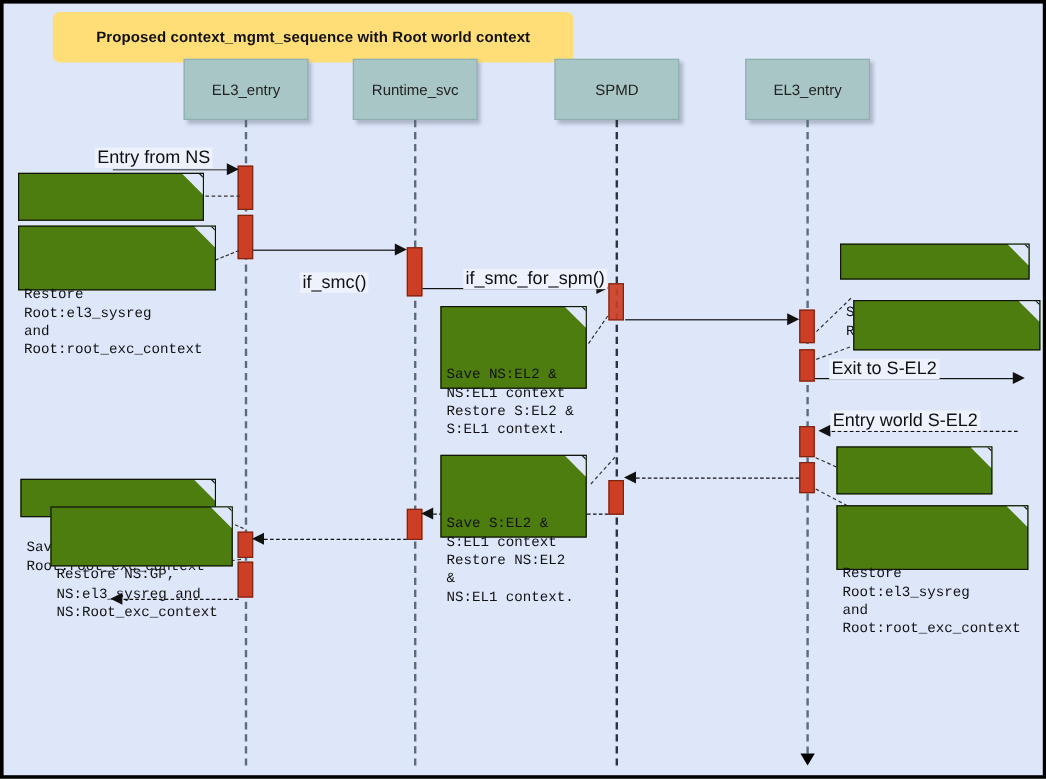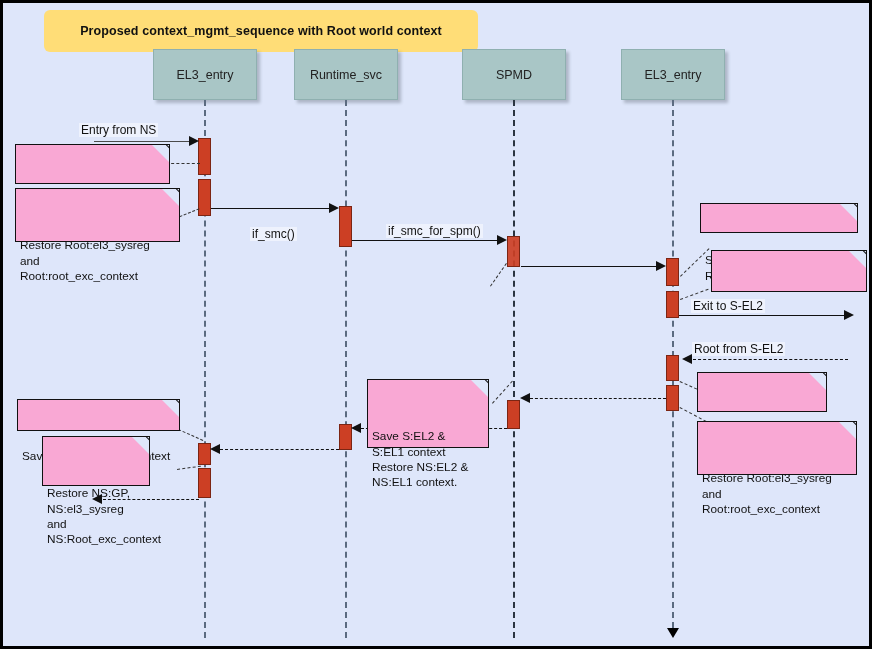--- a/index.html
+++ b/index.html
@@ -73,37 +73,38 @@
   }
   .arrowL{
     position:absolute;
     width:0;height:0;
     border-top:5px solid transparent;
     border-bottom:5px solid transparent;
     border-right:10px solid #111;
   }
   .msglabel{
     position:absolute;
-    font-size:12px;color:#111;
+    font-size:15px;color:#111;
     background:#eef2fd;
     padding:0 2px;
     white-space:nowrap;
     text-align:center;
   }
   
   .note{
     position:absolute;
-    background:#f9a8d4;
+    background:#4d7c0f;
     border:1px solid #111;
     box-sizing:border-box;
     font-size:11.8px;
     line-height:15.4px;
     color:#111;
     padding:3px 4px 3px 4px;
     white-space:pre-line;
+    font-family:Liberation Mono, monospace;
   }
   .note .fold{
     position:absolute;
     top:0;right:0;
     width:0;height:0;
     border-left:17px solid transparent;
     border-top:17px solid #dee6fa;
   }
   .note .fold-edge{
     position:absolute;
@@ -177,21 +178,21 @@
 
   <div class="msg" style="left:518px;top:263px;width:137px;"></div>
   <div class="arrowR" style="left:653px;top:258px;"></div>
 
   <div class="msg" style="left:676px;top:312px;width:167px;"></div>
   <div class="arrowR" style="left:841px;top:307px;"></div>
   <div class="msglabel" style="left:688px;top:296px;">Exit to S-EL2</div>
 
   <div class="msg dashed" style="left:690px;top:356px;width:155px;"></div>
   <div class="arrowL" style="left:679px;top:351px;"></div>
-  <div class="msglabel" style="left:689px;top:339px;">Root from S-EL2</div>
+  <div class="msglabel" style="left:689px;top:339px;">Entry world S-EL2</div>
 
   <div class="msg dashed" style="left:527px;top:395px;width:136px;"></div>
   <div class="arrowL" style="left:517px;top:390px;"></div>
 
   <div class="msg dashed" style="left:358px;top:425px;width:146px;"></div>
   <div class="arrowL" style="left:348px;top:420px;"></div>
 
   <div class="msg dashed" style="left:217px;top:446px;width:119px;"></div>
   <div class="arrowL" style="left:207px;top:441px;"></div>
 
@@ -217,20 +218,28 @@
   </div>
 
   <div class="note" style="left:12px;top:185px;width:165px;height:54px;">
     <span class="fold"></span>
     <span class="fold-edge"></span>
     <span>Restore Root:el3_sysreg
 and
 Root:root_exc_context</span>
   </div>
 
+  <div class="note" style="left:364px;top:252px;width:122px;height:69px;">
+    <span class="fold"></span>
+    <span class="fold-edge"></span>
+    <span>Save NS:EL2 &amp;
+NS:EL1 context
+Restore S:EL2 &amp;
+S:EL1 context.</span>
+  </div>
 
   <div class="note" style="left:697px;top:200px;width:158px;height:30px;">
     <span class="fold"></span>
     <span class="fold-edge"></span>
     <span>Save Root:root_exc_context</span>
   </div>
 
   <div class="note" style="left:708px;top:247px;width:156px;height:42px;">
     <span class="fold"></span>
     <span class="fold-edge"></span>
@@ -259,21 +268,21 @@
 Restore NS:EL2 &amp;
 NS:EL1 context.</span>
   </div>
 
   <div class="note" style="left:14px;top:396px;width:163px;height:32px;">
     <span class="fold"></span>
     <span class="fold-edge"></span>
     <span>Save Root:root_exc_context</span>
   </div>
 
-  <div class="note" style="left:39px;top:433px;width:108px;height:50px;">
+  <div class="note" style="left:39px;top:419px;width:152px;height:50px;">
     <span class="fold"></span>
     <span class="fold-edge"></span>
     <span>Restore NS:GP,
 NS:el3_sysreg and
 NS:Root_exc_context</span>
   </div>
 
 </div>
 
 </body></html>

